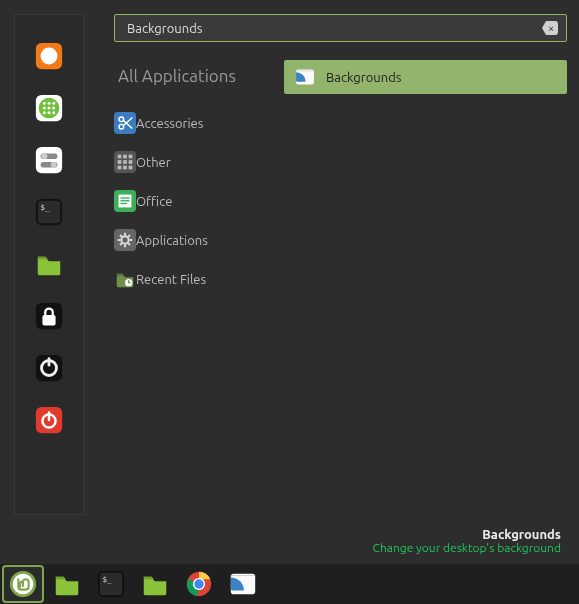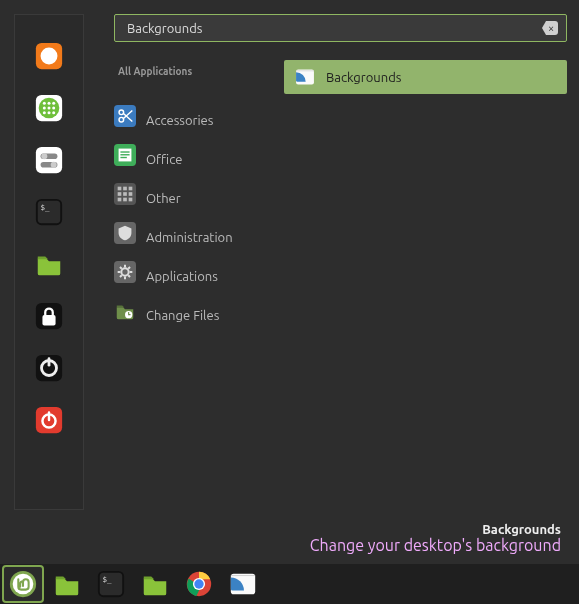--- a/index.html
+++ b/index.html
@@ -86,27 +86,26 @@
 }
 .categories {
   width: 160px;
   display: flex;
   flex-direction: column;
   gap: 14px;
 }
 .cat-all {
   color: #999;
   padding: 6px 4px 6px 4px;
-  font-size: 10px;
-  font-weight: bold;
+  font-size: 17px;
 }
 .cat-item {
   display: flex;
-  align-items: flex-end;
-  gap: 10px;
+  align-items: center;
+  gap: 0;
   color: #bbb;
   height: 24px;
   cursor: pointer;
 }
 .cat-item .ico {
   width: 22px; height: 22px;
   display:flex;align-items:center;justify-content:center;
 }
 .cat-item .ico svg{ width:22px; height:22px; }
 
@@ -127,21 +126,21 @@
 }
 .result-item .ico{ width:22px;height:22px; }
 .result-item .ico svg{width:22px;height:22px;}
 
 
 .status {
   text-align: right;
   padding: 6px 18px 10px 0;
 }
 .status .title { color:#eee; font-weight:bold; font-size:13px; }
-.status .desc  { color:#f0abfc; font-size:16px; }
+.status .desc  { color:#22c55e; font-size:12px; }
 
 
 .taskbar {
   position: absolute;
   left: 0; right: 0; bottom: 0; height: 40px;
   background: #1f1f1f;
   display: flex;
   align-items: center;
   padding: 0 4px;
   gap: 6px;
@@ -377,56 +376,48 @@
                 <span class="ico">
                   <svg>
                     <use href="#i-scissors"></use>
                   </svg>
                 </span>
                 <span>Accessories</span>
               </div>
               <div class="cat-item">
                 <span class="ico">
                   <svg>
-                    <use href="#i-office"></use>
-                  </svg>
-                </span>
-                <span>Office</span>
-              </div>
-              <div class="cat-item">
-                <span class="ico">
-                  <svg>
                     <use href="#i-grid"></use>
                   </svg>
                 </span>
                 <span>Other</span>
               </div>
               <div class="cat-item">
                 <span class="ico">
                   <svg>
-                    <use href="#i-shield"></use>
+                    <use href="#i-office"></use>
                   </svg>
                 </span>
-                <span>Administration</span>
+                <span>Office</span>
               </div>
               <div class="cat-item">
                 <span class="ico">
                   <svg>
                     <use href="#i-gear"></use>
                   </svg>
                 </span>
                 <span>Applications</span>
               </div>
               <div class="cat-item">
                 <span class="ico">
                   <svg>
                     <use href="#i-folder-recent"></use>
                   </svg>
                 </span>
-                <span>Change Files</span>
+                <span>Recent Files</span>
               </div>
             </div>
         </div>
         <div class="results" id="results">
             <div class="result-item">
               <span class="ico"><svg>
                   <use href="#i-wallpaper"></use>
                 </svg></span>
               <span>Backgrounds</span>
             </div>

